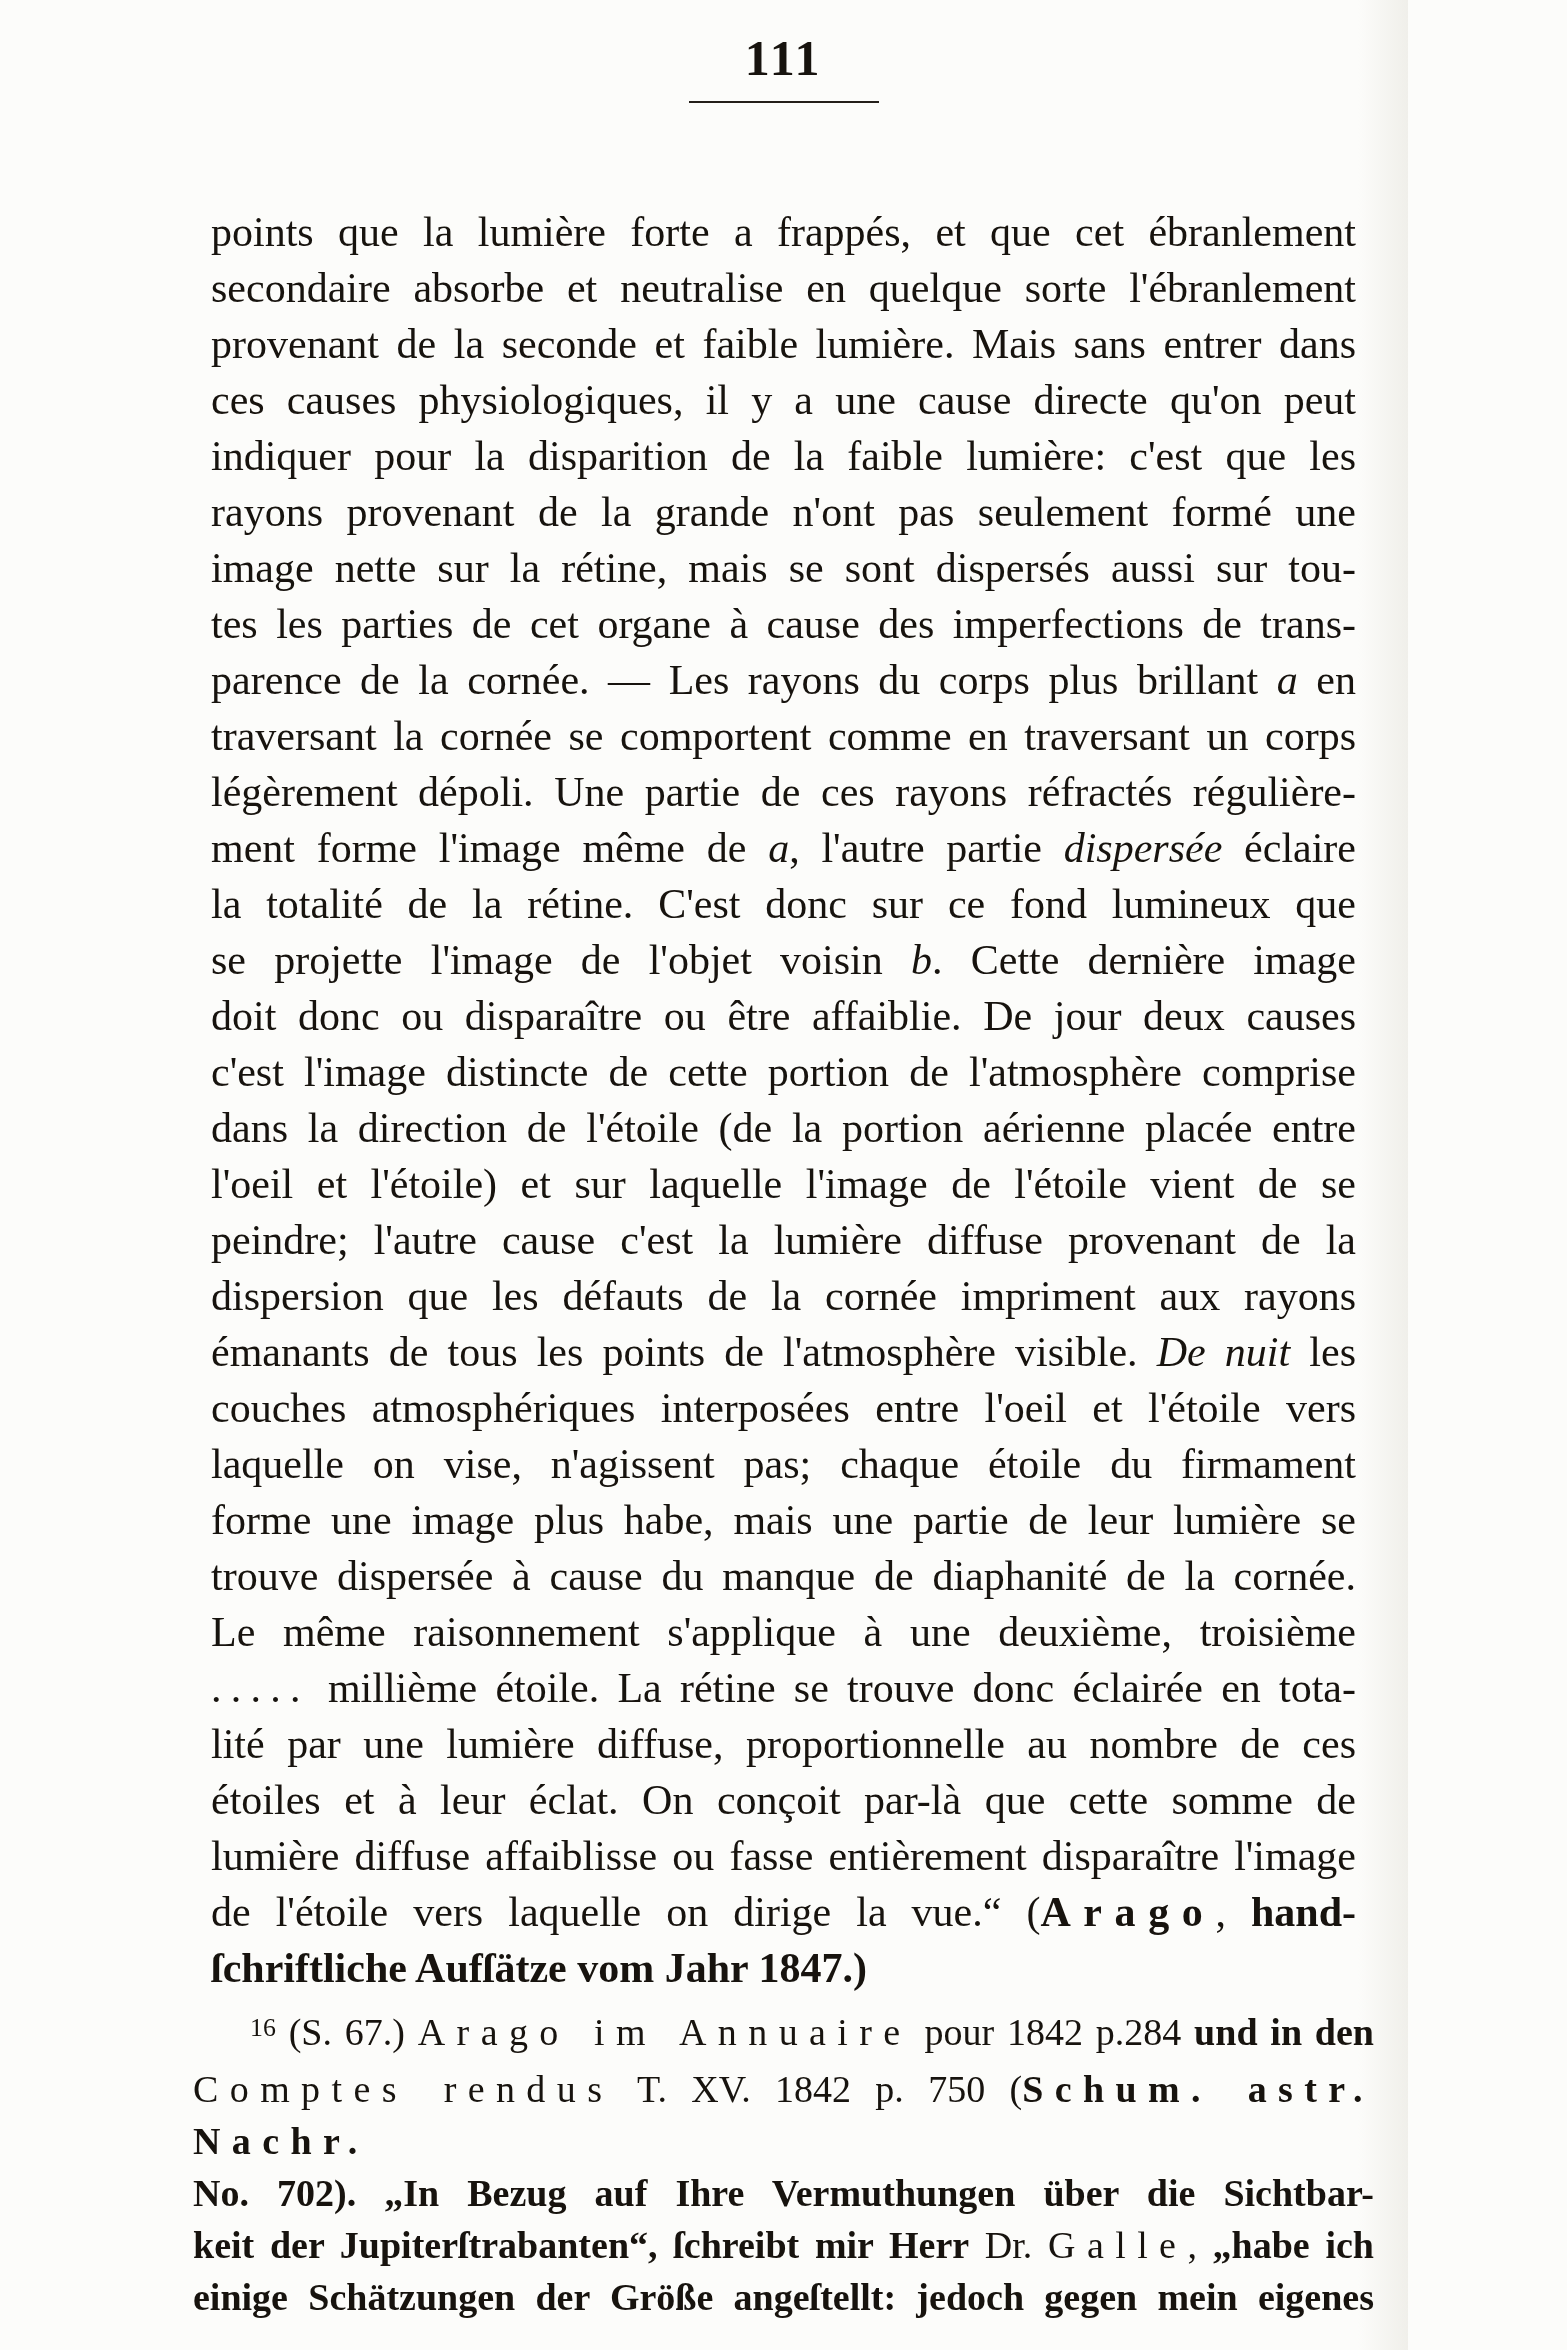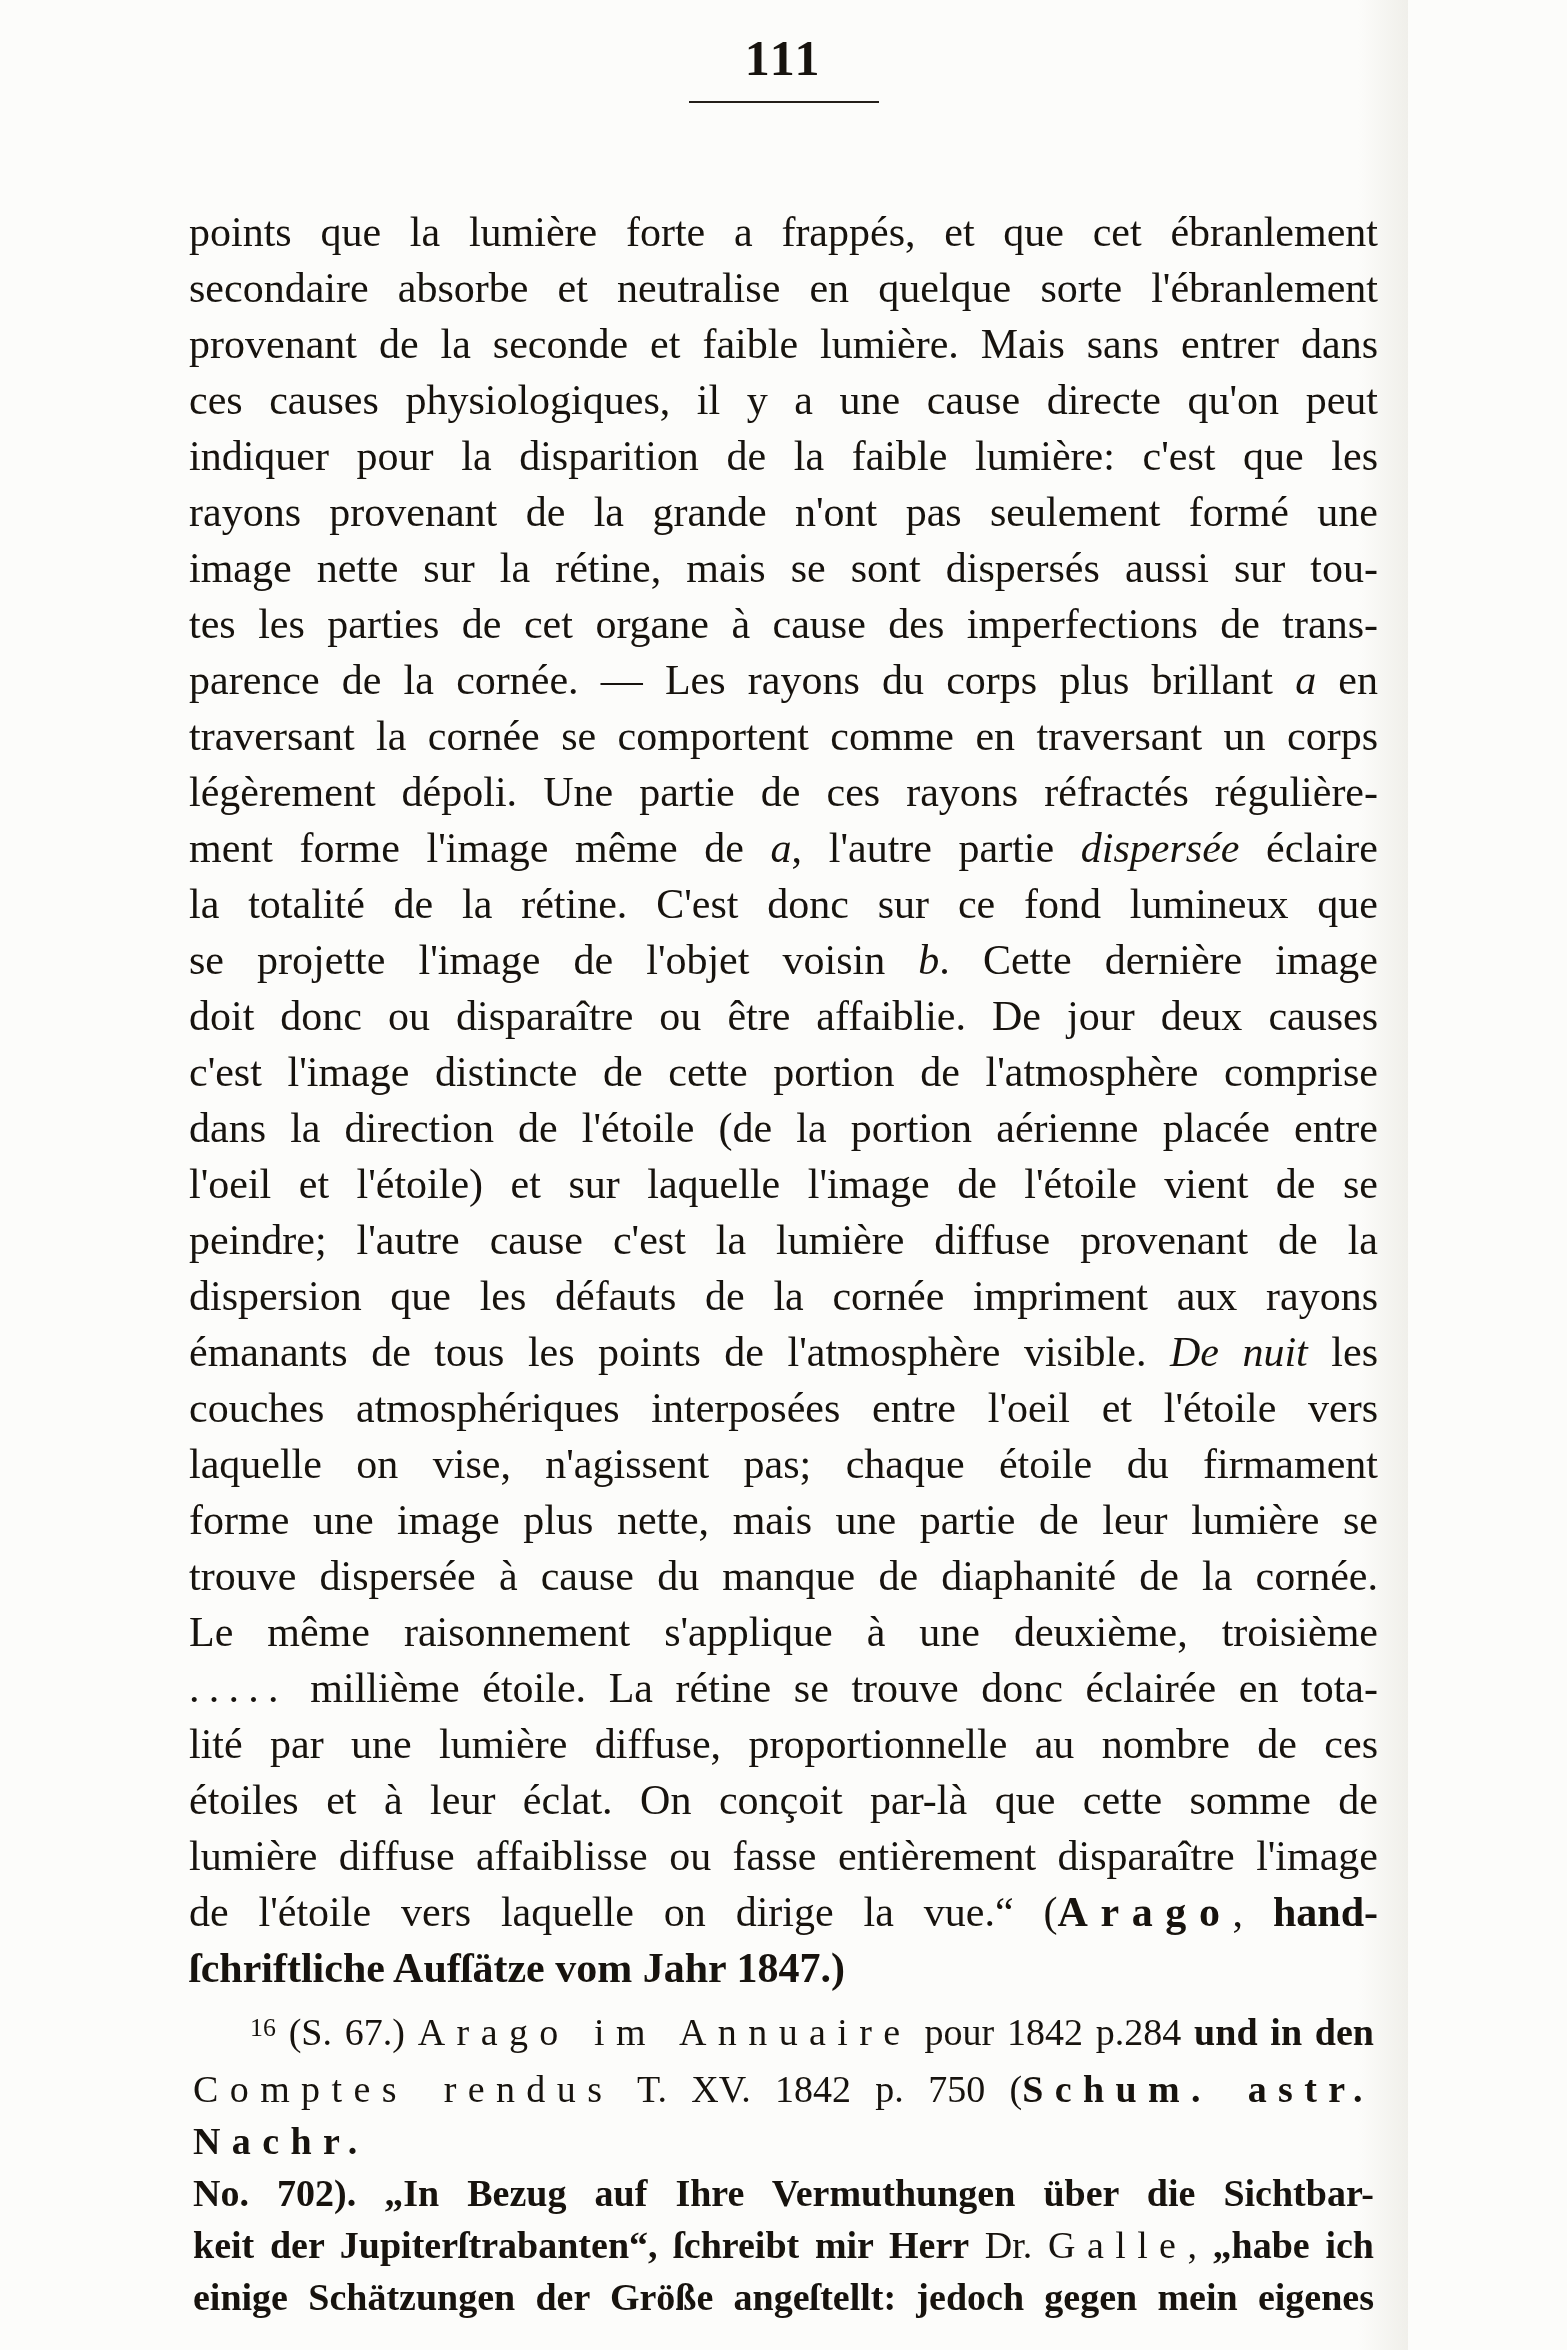--- a/index.html
+++ b/index.html
@@ -22,21 +22,21 @@
     letter-spacing: 2.7px;
     line-height: 1.1;
   }
   .rule {
     width: 190px;
     border: 0;
     border-top: 2.7px solid #241f19;
     margin: 14.6px auto 0;
   }
   .body-block {
-    margin: 101px 30px 0;
+    margin: 101px 52px 0;
     font-size: 42px;
     line-height: 56px;
   }
   .fn-block {
     margin: 10px 34px 0;
     font-size: 38px;
     line-height: 52px;
   }
   .line {
     text-align: justify;
@@ -82,21 +82,21 @@
       <div class="line">se projette l'image de l'objet voisin <i>b</i>. Cette dernière image</div>
       <div class="line">doit donc ou disparaître ou être affaiblie. De jour deux causes</div>
       <div class="line">c'est l'image distincte de cette portion de l'atmosphère comprise</div>
       <div class="line">dans la direction de l'étoile (de la portion aérienne placée entre</div>
       <div class="line">l'oeil et l'étoile) et sur laquelle l'image de l'étoile vient de se</div>
       <div class="line">peindre; l'autre cause c'est la lumière diffuse provenant de la</div>
       <div class="line">dispersion que les défauts de la cornée impriment aux rayons</div>
       <div class="line">émanants de tous les points de l'atmosphère visible. <i>De nuit</i> les</div>
       <div class="line">couches atmosphériques interposées entre l'oeil et l'étoile vers</div>
       <div class="line">laquelle on vise, n'agissent pas; chaque étoile du firmament</div>
-      <div class="line">forme une image plus nette, mais une partie de leur lumière se</div>
+      <div class="line">forme une image plus habe, mais une partie de leur lumière se</div>
       <div class="line">trouve dispersée à cause du manque de diaphanité de la cornée.</div>
       <div class="line">Le même raisonnement s'applique à une deuxième, troisième</div>
       <div class="line"><span class="dots">.....</span> millième étoile. La rétine se trouve donc éclairée en tota-</div>
       <div class="line">lité par une lumière diffuse, proportionnelle au nombre de ces</div>
       <div class="line">étoiles et à leur éclat. On conçoit par-là que cette somme de</div>
       <div class="line">lumière diffuse affaiblisse ou fasse entièrement disparaître l'image</div>
       <div class="line">de l'étoile vers laquelle on dirige la vue.“ (<span class="sp frak">Arago</span>, <span class="frak">hand-</span></div>
       <div class="line end"><span class="frak">ſchriftliche Aufſätze vom Jahr 1847.)</span></div>
     </div>
 

